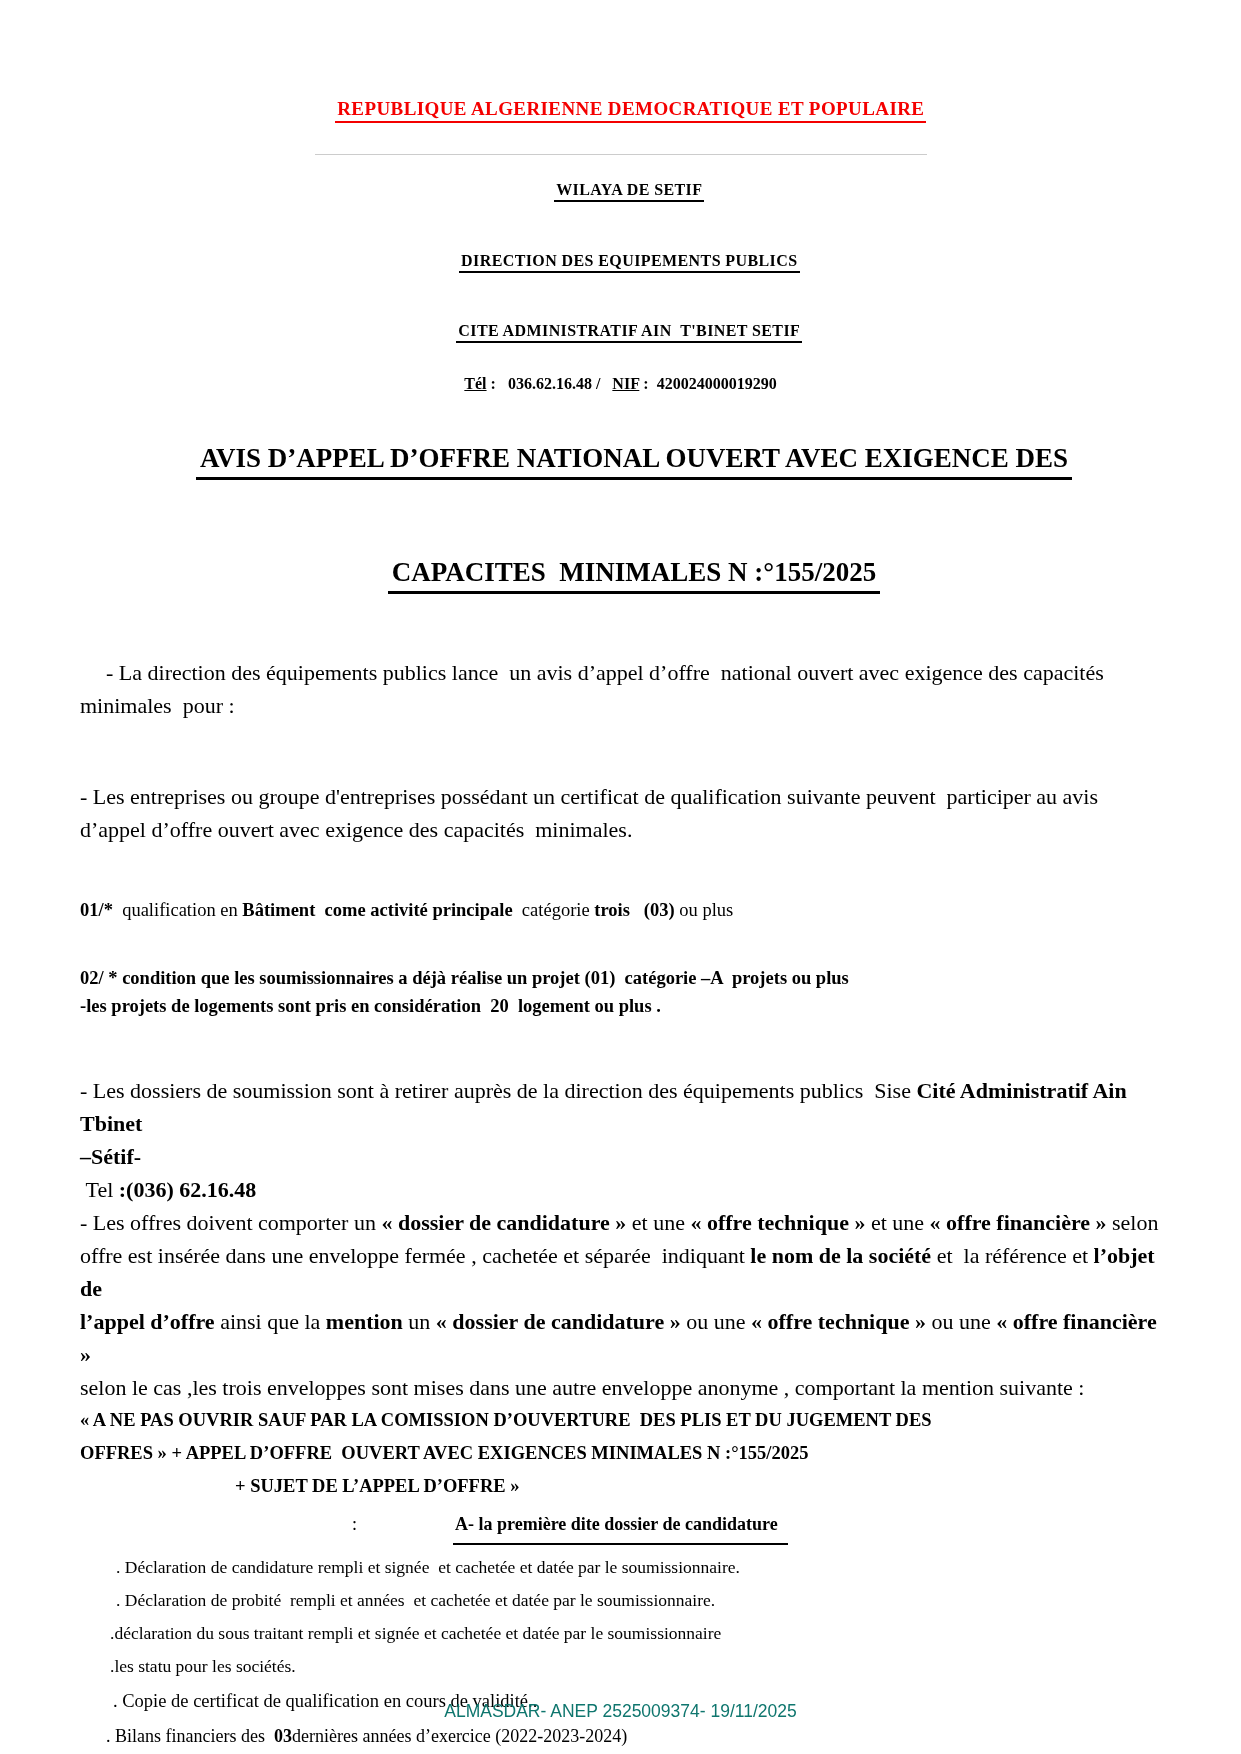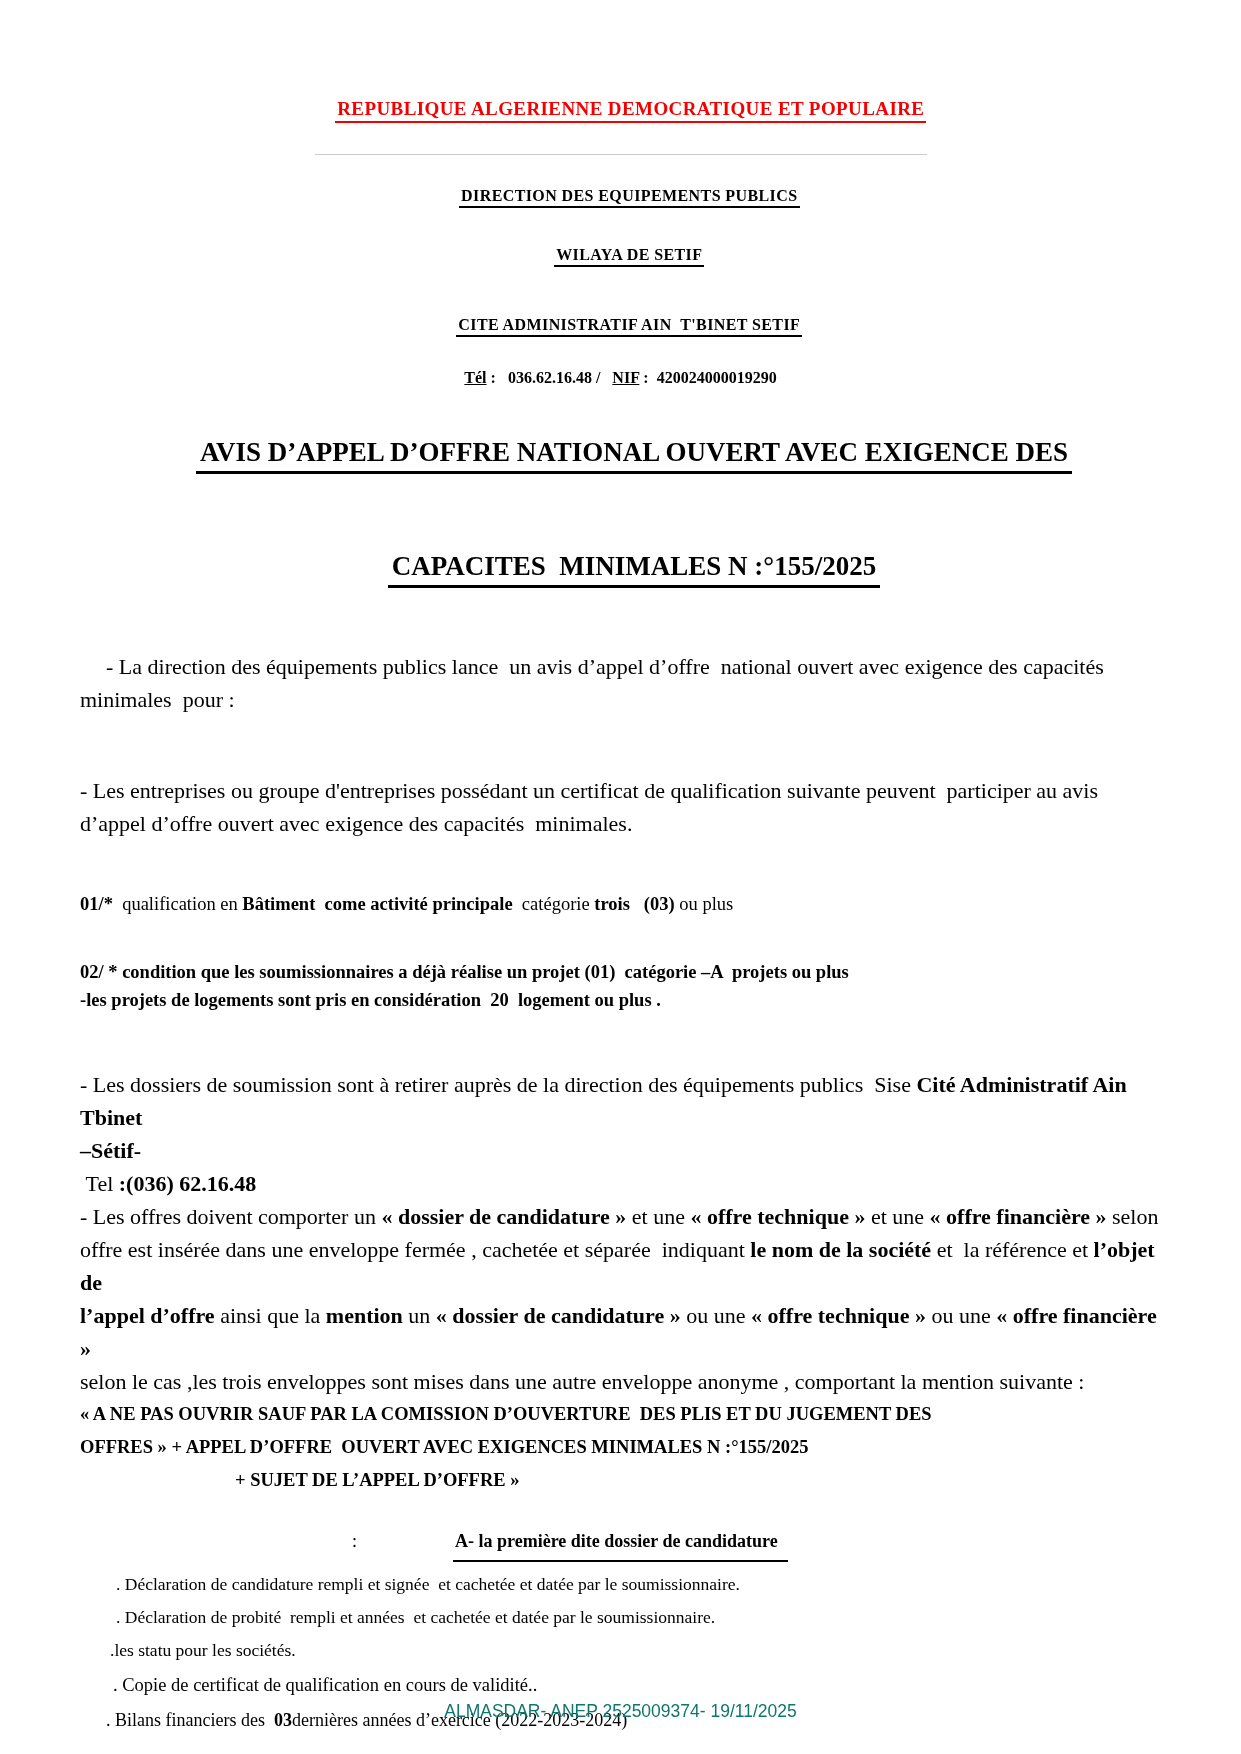--- a/index.html
+++ b/index.html
@@ -41,21 +41,21 @@
   .intro .l1{padding-left:26px;}
   .projet{margin-top:12px;font-size:21px;font-weight:bold;line-height:26px;}
   .projet .l1{padding-left:24px;}
   .projet .l2{padding-left:10px;}
   .entreprises{margin-top:58px;}
   .qual01{margin-top:54px;font-size:18.5px;}
   .cond02{margin-top:43px;font-size:18.5px;font-weight:bold;line-height:28px;}
   .dossiers{margin-top:54px;}
   .mention{font-size:18.5px;font-weight:bold;line-height:33px;}
   .sujet{font-size:18.5px;font-weight:bold;line-height:33px;padding-left:155px;}
-  .sectionA{margin-top:28px;font-size:18px;line-height:33px;}
+  .sectionA{margin-top:5px;font-size:18px;line-height:33px;}
   .sectionA .colon{margin-left:272px;}
   .sectionA .atitle{font-weight:bold;border-bottom:2px solid #000;padding:0 10px 2px 2px;margin-left:96px;}
 
   .item{font-size:17.5px;line-height:21px;margin-top:12px;}
   .i1,.i2{padding-left:36px;}
   .i3,.i4{padding-left:30px;}
   .i5{padding-left:33px;font-size:18.5px;margin-top:14px;}
   .i6{padding-left:26px;font-size:18px;margin-top:14px;}
 
   .footer{
@@ -67,25 +67,25 @@
 </style>
 </head>
 <body>
 
 <div class="page" style="--red:#f40000;">
 
   <div class="center republic line">
     <span class="ib">REPUBLIQUE ALGERIENNE DEMOCRATIQUE ET POPULAIRE</span>
   </div>
   <div class="hairline"></div>
+  <div class="center hsmall h-wilaya line">
+    <span class="ib">WILAYA DE SETIF</span>
+  </div>
   <div class="center hsmall h-direction line">
     <span class="ib">DIRECTION DES EQUIPEMENTS PUBLICS</span>
-  </div>
-  <div class="center hsmall h-wilaya line">
-    <span class="ib">WILAYA DE SETIF</span>
   </div>
   <div class="center hsmall h-cite line">
     <span class="ib">CITE ADMINISTRATIF AIN  T'BINET SETIF</span>
   </div>
   <div class="center h-tel line"><span style="font-weight: bold; text-decoration: underline;">Tél</span><span style="font-weight: bold;"> :   036.62.16.48 /   </span><span style="font-weight: bold; text-decoration: underline;">NIF</span><span style="font-weight: bold;"> :  420024000019290</span></div>
 
   <div class="center title1 line">
     <span class="ib">AVIS D’APPEL D’OFFRE NATIONAL OUVERT AVEC EXIGENCE DES</span>
   </div>
   <div class="center title2 line">
@@ -125,19 +125,20 @@
     <div class="line">OFFRES » + APPEL D’OFFRE  OUVERT AVEC EXIGENCES MINIMALES N :°155/2025</div>
   </div>
   <div class="line sujet">+ SUJET DE L’APPEL D’OFFRE »</div>
 
   <div class="sectionA">
     <span class="colon">:</span><span class="atitle ib">A- la première dite dossier  de candidature</span>
   </div>
 
   <div class="item i1 line"><span>. Déclaration de candidature rempli et signée  et cachetée et datée par le soumissionnaire.</span></div>
   <div class="item i2 line"><span>. Déclaration de probité  rempli et années  et cachetée et datée par le soumissionnaire.</span></div>
+  <div class="item i3 line"><span>.déclaration du sous traitant rempli et signée et cachetée et datée par le soumissionnaire</span></div>
   <div class="item i4 line"><span>.les statu pour les sociétés.</span></div>
   <div class="item i5 line"><span>. Copie de certificat de qualification en cours de validité..</span></div>
   <div class="item i6 line"><span>. Bilans financiers des  </span><span style="font-weight: bold;">03</span><span>dernières années d’exercice (2022-2023-2024)</span></div>
 
   <div class="footer line">ALMASDAR- ANEP 2525009374- 19/11/2025</div>
 
 </div>
 
 </body></html>

